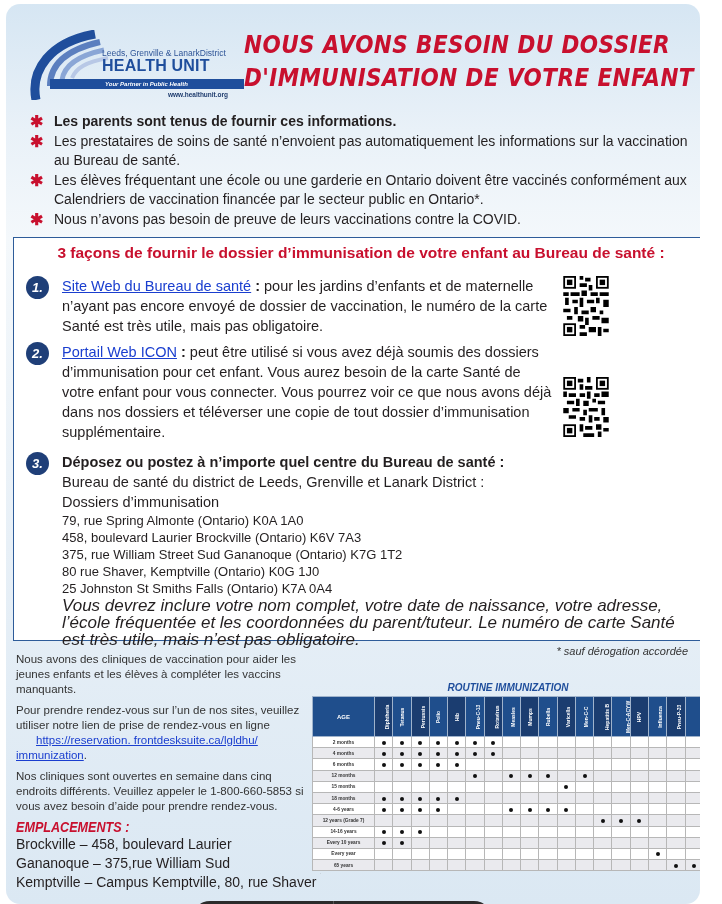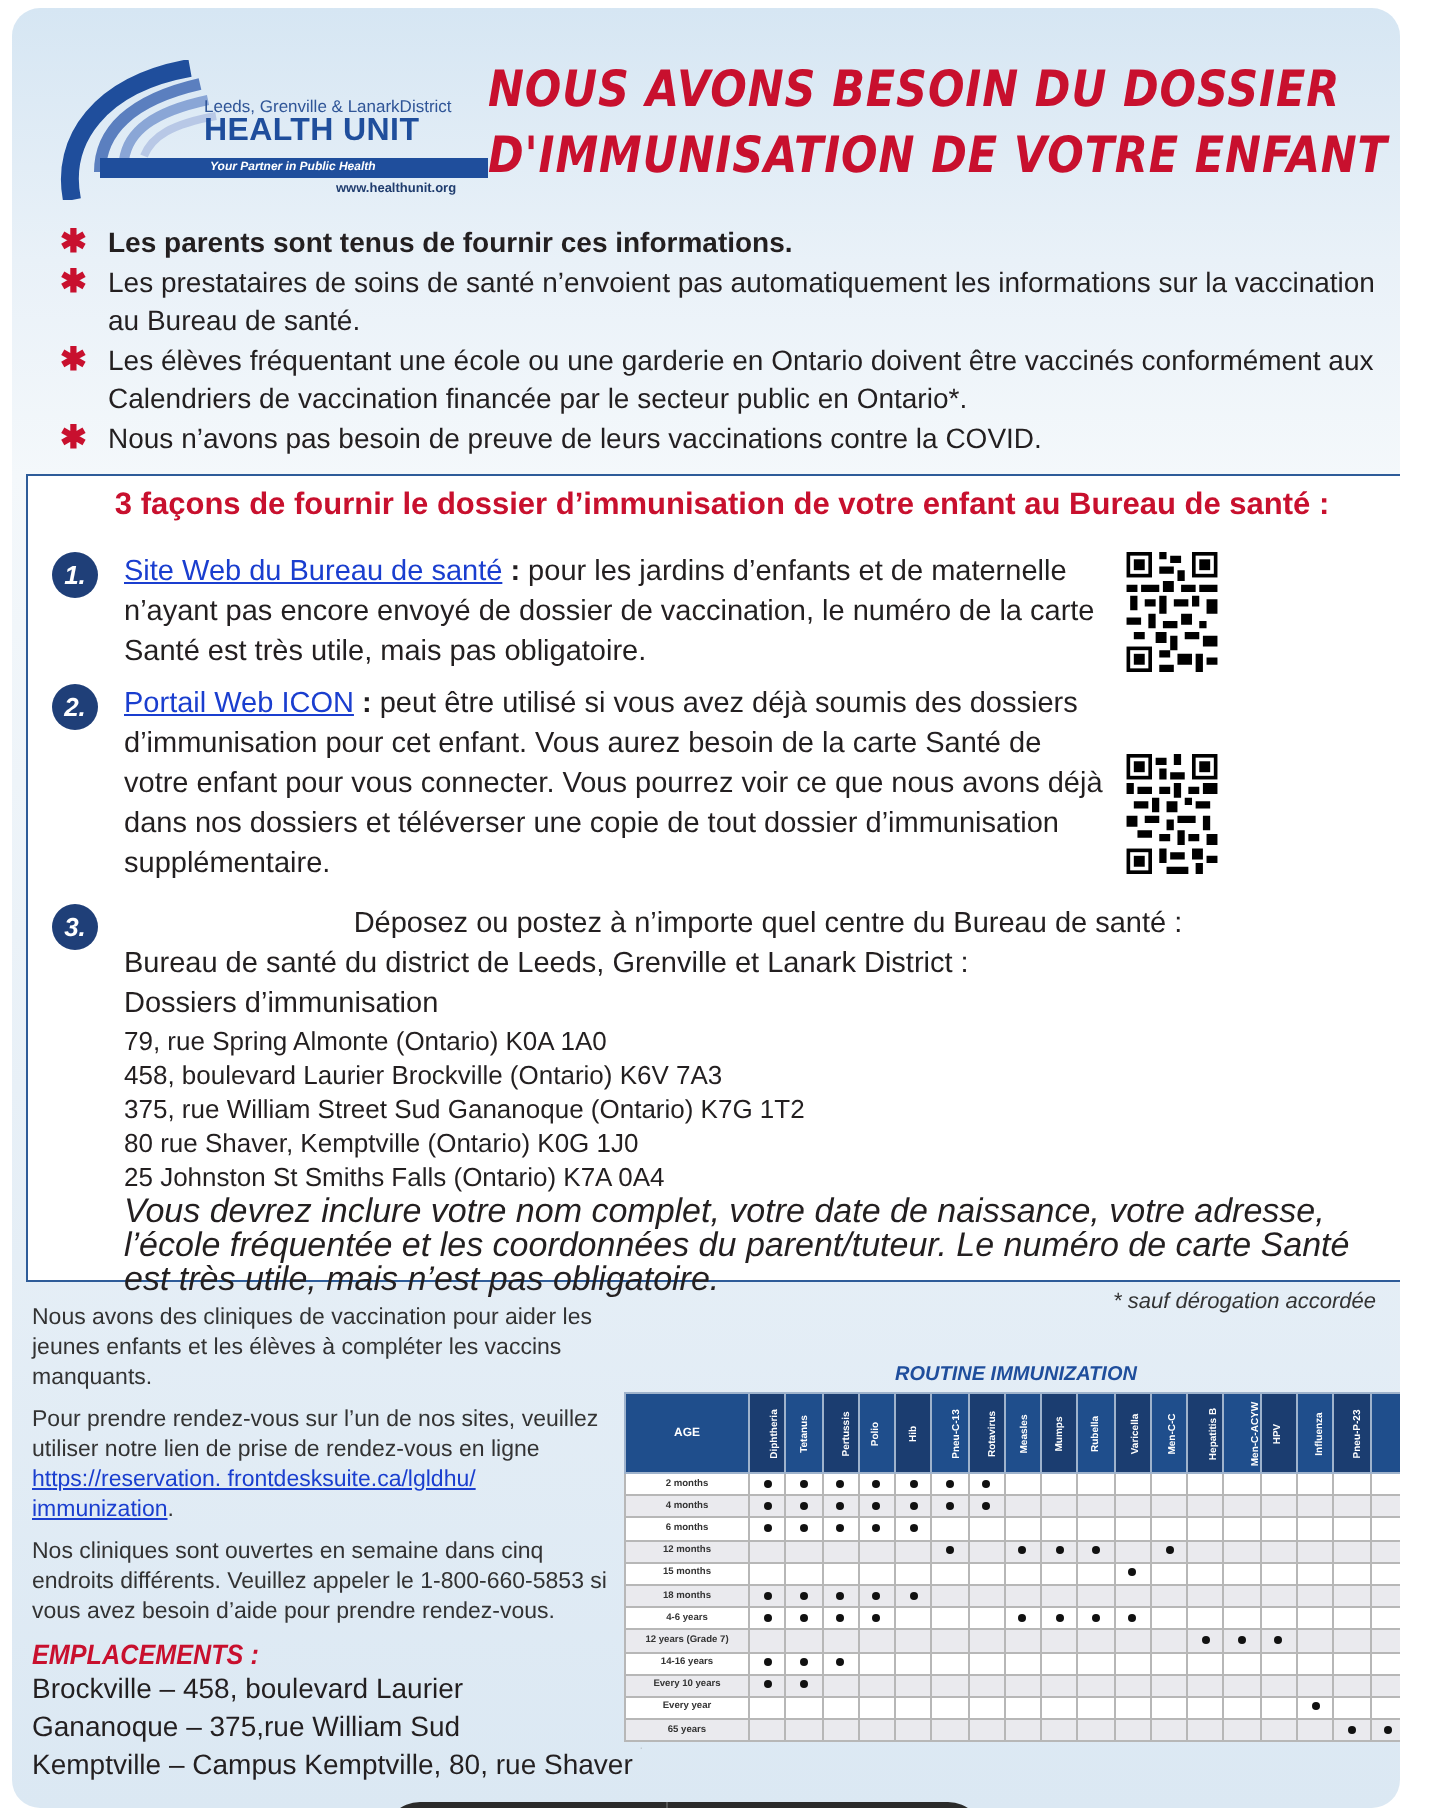--- a/index.html
+++ b/index.html
@@ -29,29 +29,29 @@
   .bullets .star { position: absolute; left: 2px; top: 0; color: #c8102e; font-weight: bold; font-size: 16px; }
   .bullets .strong { font-weight: bold; }
   
   .box { position: absolute; left: 7px; top: 233px; width: 696px; height: 404px; background: #ffffff; border: 1.5px solid #2e5c99; }
   .box h2 { position: absolute; left: 0; top: 6px; width: 100%; text-align: center; font-size: 15.5px; color: #c8102e; font-weight: bold; }
   .step { position: absolute; left: 12px; width: 530px; font-size: 14.5px; line-height: 20px; }
   .step .num { position: absolute; left: 0; top: 0; width: 23px; height: 23px; border-radius: 50%; background: #1f3f78; color: #fff; font-style: italic; font-weight: bold; font-size: 13px; text-align: center; line-height: 23px; }
   .step .content { padding-left: 36px; }
   .step a { color: #1a3ecf; font-weight: normal; text-decoration: underline; }
   .step .sep { font-weight: bold; }
-  .step .bold { font-weight: normal; text-align: center; }
+  .step .bold { font-weight: bold; }
   .addr { font-size: 13px; line-height: 17px; }
   .note { font-style: italic; font-size: 17px; line-height: 17px; width: 640px; }
   .qr { position: absolute; width: 46px; height: 60px; }
   
   .exc { position: absolute; right: 12px; top: 641px; font-size: 11px; font-style: italic; color: #333; }
   .left-col { position: absolute; left: 10px; top: 648px; width: 295px; font-size: 11.5px; line-height: 15px; color: #333; }
   .left-col p { margin-bottom: 6px; }
-  .left-col a { color: #1a3ecf; text-decoration: underline; }
+  .left-col a { color: #1a3ecf; text-decoration: underline; margin-left: 20px; }
   .emp-title { font-size: 14px; font-style: italic; font-weight: bold; color: #c8102e; margin-top: 4px; transform: scaleX(0.9); transform-origin: left; }
   .emp { font-size: 14px; line-height: 19px; color: #231f20; white-space: nowrap; }
   .routine-title { position: absolute; left: 306px; top: 678px; width: 392px; text-align: center; font-size: 10px; font-weight: bold; color: #1f4e9c; font-style: italic; }
   table.imm { position: absolute; left: 306px; top: 692px; width: 392px; border-collapse: collapse; table-layout: fixed; background: #fff; }
   table.imm th { background: #1f4e8c; color: #fff; height: 40px; border: 1px solid #9fb3cc; font-size: 5px; font-weight: bold; vertical-align: middle; }
   table.imm th.dark { background: #1b3d70; }
   table.imm th.age { width: 62px; font-size: 6px; }
   table.imm th span.v { display: inline-block; transform: rotate(-90deg); white-space: nowrap; }
   table.imm td { height: 11.2px; border: 1px solid #b7b7b7; font-size: 7px; text-align: center; line-height: 9px; }
   table.imm td.age { font-size: 4.8px; font-weight: bold; color: #333; }

